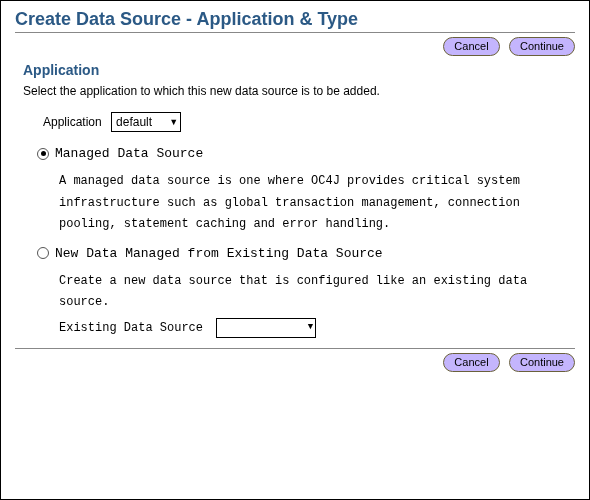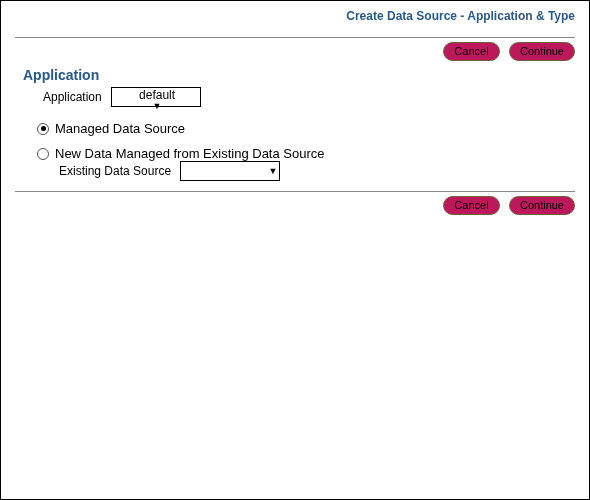--- a/index.html
+++ b/index.html
@@ -12,37 +12,36 @@
   }
   .page {
     width: 590px;
     height: 500px;
     border: 1px solid #000;
     padding: 6px 14px 10px 14px;
     position: relative;
   }
   .page-title {
     color: #2b5985;
-    font-size: 12px;
+    font-size: 18px;
     font-weight: bold;
-    margin: 2px 0 14px 0;
-    text-align: right;
+    margin: 2px 0 2px 0;
   }
   .hr {
     border: none;
     border-top: 1px solid #888;
     margin: 0 0 4px 0;
   }
   .btn-row {
     text-align: right;
     margin: 2px 0 6px 0;
   }
   .btn {
     display: inline-block;
-    background: #be185d;
+    background: #c4b5fd;
     border: 1px solid #6a613c;
     border-radius: 10px;
     padding: 1px 10px 2px 10px;
     font-size: 11px;
     color: #000;
     cursor: pointer;
     margin-left: 6px;
     line-height: 14px;
   }
   .section-title {
@@ -67,36 +66,37 @@
     display: inline-flex;
     align-items: center;
     justify-content: space-between;
     border: 1px solid #000;
     height: 20px;
     background: #fff;
     vertical-align: middle;
     padding: 0 2px 0 4px;
     cursor: pointer;
   }
-  .select-box.app { width: 90px; flex-direction: column; }
+  .select-box.app { width: 70px; }
   .select-box.exist { width: 100px; }
   .select-val {
     font-size: 12px;
     color: #000;
   }
   .caret {
     font-size: 9px;
     line-height: 9px;
     color: #000;
   }
   .options {
     margin-left: 22px;
   }
   .opt {
     margin: 8px 0 10px 0;
+    font-family: Liberation Mono, monospace;
   }
   .radio-row {
     display: flex;
     align-items: center;
   }
   .radio {
     width: 12px;
     height: 12px;
     border: 1px solid #555;
     border-radius: 50%;
@@ -134,49 +134,52 @@
 
   <div class="page-title">Create Data Source - Application &amp; Type</div>
   <hr class="hr">
 
   <div class="btn-row">
     <span class="btn">Cancel</span>
     <span class="btn">Continue</span>
   </div>
 
   <div class="section-title">Application</div>
+  <div class="section-desc">Select the application to which this new data source is to be added.</div>
 
   <div class="field-row">
     <span class="field-label">Application</span>
     <span class="select-box app">
       <span class="select-val">default</span>
       <span class="caret">▼</span>
     </span>
   </div>
 
 
   <div class="options">
 
     <div class="opt">
       <div class="radio-row">
         <span class="radio selected">
             <span class="dot"></span>
           </span>
         <span class="opt-label">Managed Data Source</span>
       </div>
+      <div class="opt-desc">A managed data source is one where OC4J provides critical system infrastructure such as global transaction management, connection pooling, statement caching and error handling.</div>
     </div>
 
     <div class="opt">
     </div>
 
     <div class="opt">
       <div class="radio-row">
         <span class="radio"></span>
         <span class="opt-label">New Data Managed from Existing Data Source</span>
       </div>
+      <div class="opt-desc">Create a new data source that is configured like an existing data source.</div>
       <div class="sub-field">
         <span class="field-label">Existing Data Source</span>
         <span class="select-box exist">
           <span class="select-val"></span>
           <span class="caret">▼</span>
         </span>
       </div>
     </div>
 
   </div>

